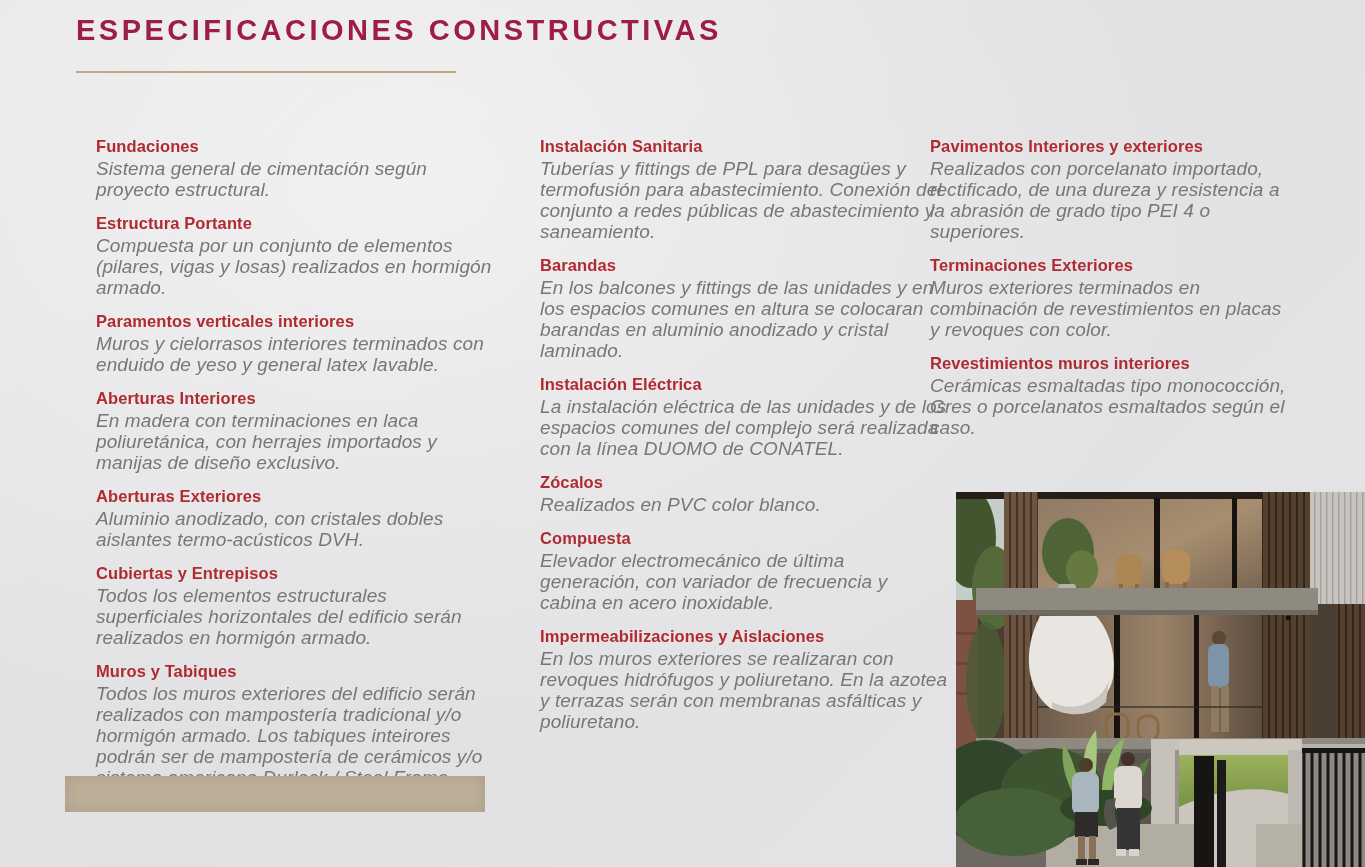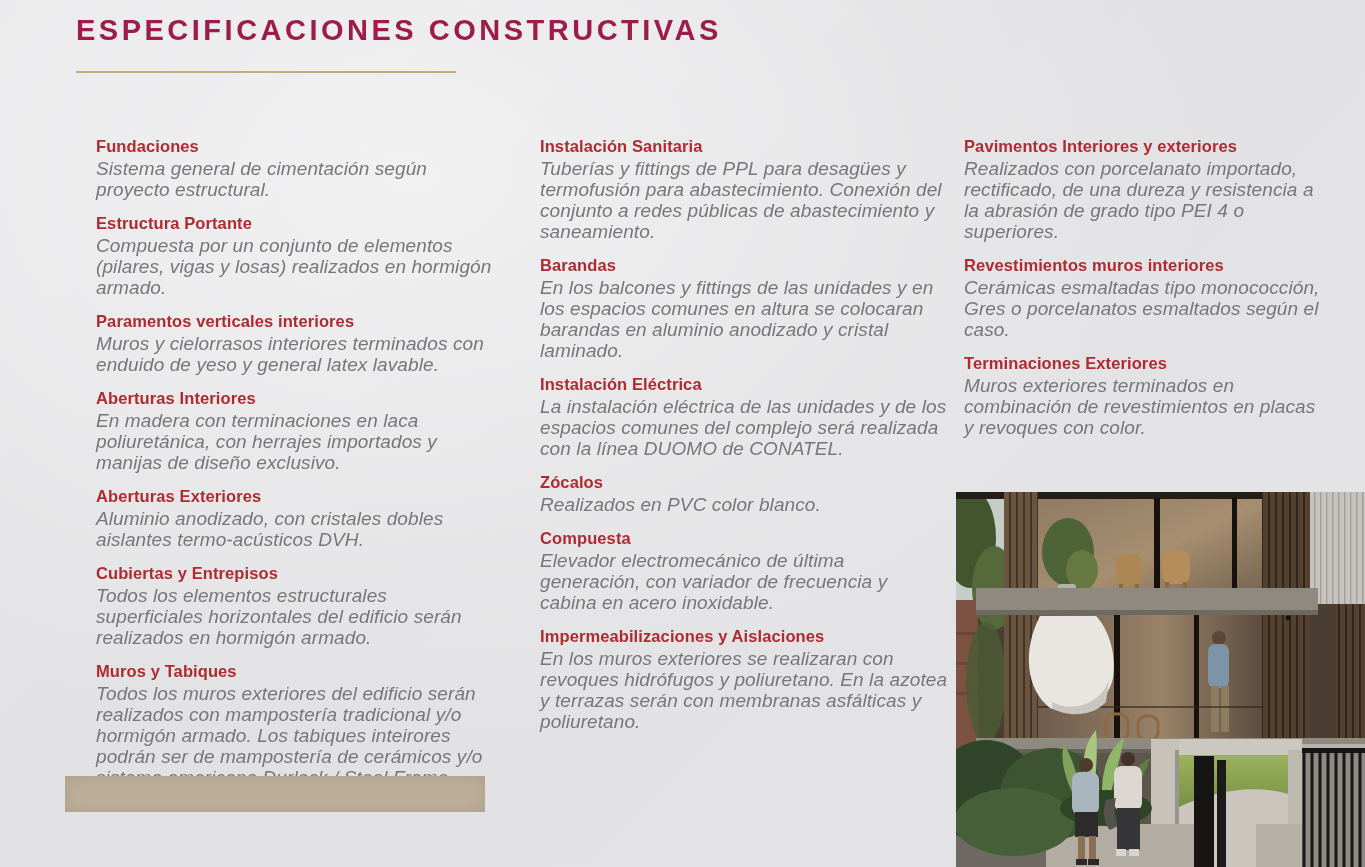--- a/index.html
+++ b/index.html
@@ -18,21 +18,21 @@
     font-size:29px; font-weight:600; letter-spacing:3.5px;
     color:#9d1c4a; white-space:nowrap;
   }
   .title-rule {
     position:absolute; left:76px; top:71px;
     width:380px; height:2px; background:#c6a87e;
   }
   .col { position:absolute; top:136px; }
   .col-1 { left:76px;  width:400px;margin-left:20px; }
   .col-2 { left:510px; width:408px;margin-left:30px; }
-  .col-3 { left:964px; width:360px; }
+  .col-3 { left:930px; width:360px; }
   .section { margin-bottom:13px; }
   .section h3 {
     font-size:16.5px; font-weight:700; color:#b02a30;
     line-height:21px; margin-bottom:1px; letter-spacing:.1px;
   }
   .section p {
     font-size:19px; color:#77777a; line-height:21px; letter-spacing:.1px;font-style:italic;
   }
   .beige-bar {
     position:absolute; left:65px; top:776px;
@@ -108,26 +108,26 @@
     <p>En los muros exteriores se realizaran con revoques hidrófugos y poliuretano. En la azotea y terrazas serán con membranas asfálticas y poliuretano.</p>
   </div>
 </div>
 
 <div class="col col-3">
   <div class="section">
     <h3>Pavimentos Interiores y exteriores</h3>
     <p>Realizados con porcelanato importado, rectificado, de una dureza y resistencia a la abrasión de grado tipo PEI 4 o superiores.</p>
   </div>
   <div class="section">
+    <h3>Terminaciones Exteriores</h3>
+    <p>Muros exteriores terminados en combinación de revestimientos en placas y revoques con color.</p>
+  </div>
+  <div class="section">
     <h3>Revestimientos muros interiores</h3>
     <p>Cerámicas esmaltadas tipo monococción, Gres o porcelanatos esmaltados según el caso.</p>
-  </div>
-  <div class="section">
-    <h3>Terminaciones Exteriores</h3>
-    <p>Muros exteriores terminados en combinación de revestimientos en placas y revoques con color.</p>
   </div>
 </div>
 
 <div class="beige-bar"></div>
 
 <div class="photo">
   <svg viewBox="0 0 409 375" preserveAspectRatio="none" aria-hidden="true">
     <defs>
       <pattern id="wood" width="7" height="8" patternUnits="userSpaceOnUse">
         <rect width="7" height="8" fill="#6b5440"></rect>

